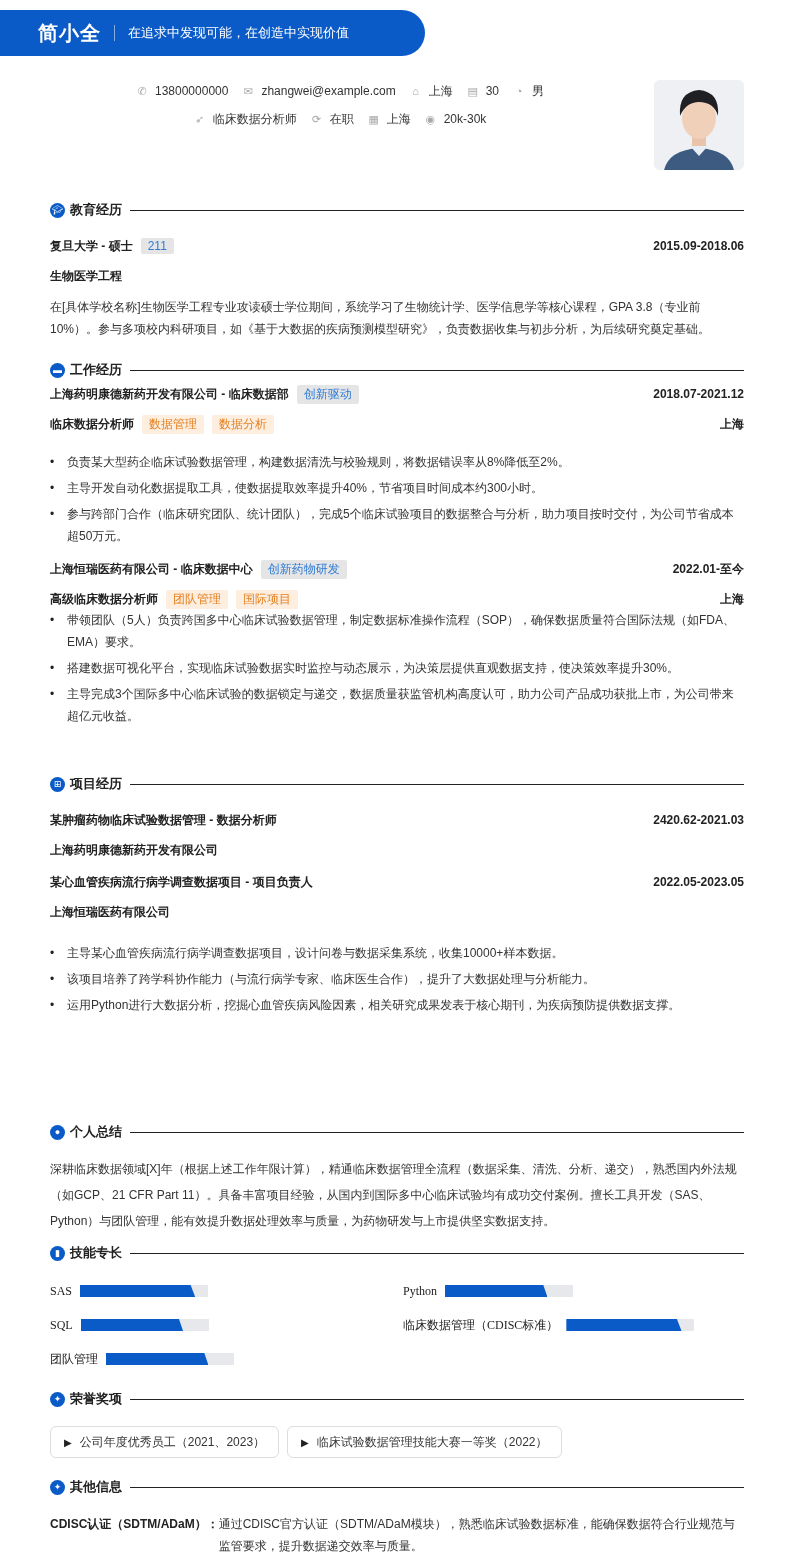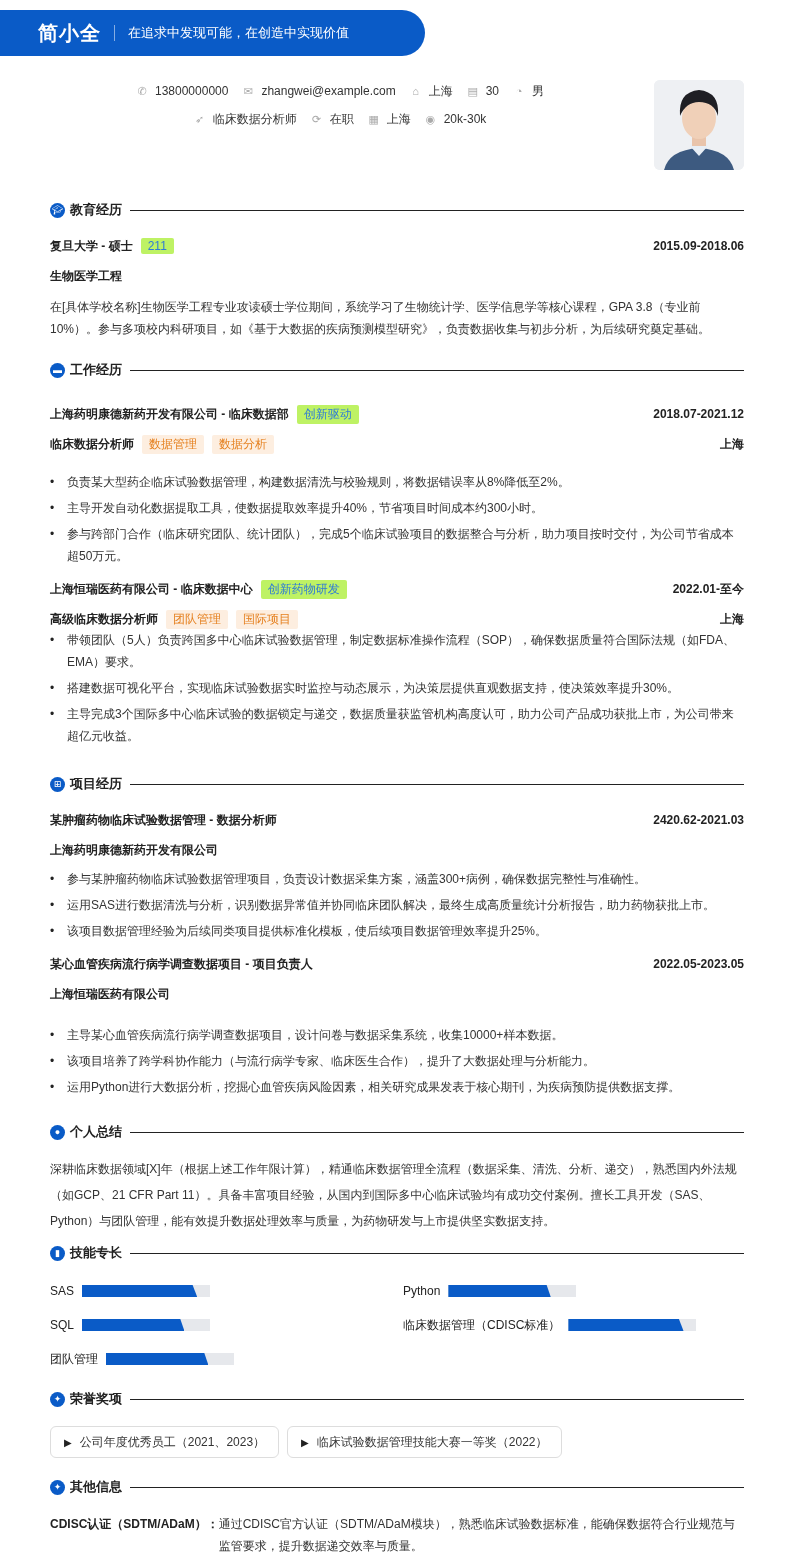--- a/index.html
+++ b/index.html
@@ -32,28 +32,28 @@
   .sec-icon {
     width: 15px; height: 15px; border-radius: 50%; background: #0a5bc7;
     color: #fff; font-size: 9px; display: flex; align-items: center; justify-content: center; margin-right: 5px;
   }
   .sec-title { font-size: 13px; font-weight: bold; color: #222; }
   .sec-line { flex: 1; height: 1px; background: #222; margin-left: 8px; }
 
   .row { display: flex; justify-content: space-between; align-items: center; height: 20px; }
   .bold { font-weight: bold; }
   .tag { display: inline-block; padding: 1px 7px; font-size: 12px; margin-left: 8px; border-radius: 2px; font-weight: normal; }
-  .tag.blue { background: #bef264; color: #2f7bd6; }
+  .tag.blue { background: #e5e5e5; color: #2f7bd6; }
   .tag.orange { background: #fdeee0; color: #e5801f; }
   .para { line-height: 22px; color: #333; font-size: 12px; }
   ul { list-style: none; }
   li { position: relative; padding-left: 17px; line-height: 22px; margin-bottom: 4px; color: #333; }
   li::before { content: "•"; position: absolute; left: 0; top: 0; color: #222; }
 
-  .skills { position: relative; height: 100px; }
+  .skills { position: relative; height: 100px; font-family: Liberation Serif, serif; }
   .skill { position: absolute; display: flex; align-items: center; height: 14px; font-size: 12px; }
   .skill .label { margin-right: 8px; color: #222; }
   .track { position: relative; width: 128px; height: 12px; background: #e6e8ec; }
   .fill { position: absolute; left: 0; top: 0; height: 12px; background: #0a5bc7; clip-path: polygon(0 0, 96% 0, 100% 100%, 0 100%); }
 
   .awards { display: flex; }
   .award {
     border: 1px solid #ddd; border-radius: 6px; height: 32px; padding: 0 13px;
     display: flex; align-items: center; margin-right: 8px; font-size: 12px; color: #333;
   }
@@ -143,21 +143,21 @@
 </div>
 
 <div class="section" style="top:360px;">
   <div class="sec-head">
     <span class="sec-icon">▬</span>
     <span class="sec-title">工作经历</span>
     <span class="sec-line"></span>
   </div>
 
   <div>
-    <div class="row bold" style="margin-top:24px;">
+    <div class="row bold" style="margin-top:4px;">
       <span><span>上海药明康德新药开发有限公司 - 临床数据部</span><span class="tag blue">创新驱动</span></span>
       <span>2018.07-2021.12</span>
     </div>
     <div class="row bold" style="margin-top:10px;">
       <span><span>临床数据分析师</span><span class="tag orange">数据管理</span><span class="tag orange">数据分析</span></span>
       <span>上海</span>
     </div>
     <ul style="margin-top:17px;">
       <li>负责某大型药企临床试验数据管理，构建数据清洗与校验规则，将数据错误率从8%降低至2%。</li>
       <li>主导开发自动化数据提取工具，使数据提取效率提升40%，节省项目时间成本约300小时。</li>
@@ -190,25 +190,20 @@
   </div>
 
   <div>
     <div class="row bold" style="margin-top:16px;">
       <span>某肿瘤药物临床试验数据管理 - 数据分析师</span>
       <span>2420.62-2021.03</span>
     </div>
     <div class="row bold" style="margin-top:10px;">
       <span>上海药明康德新药开发有限公司</span>
     </div>
-    <ul style="margin-top:8px;">
-      <li>参与某肿瘤药物临床试验数据管理项目，负责设计数据采集方案，涵盖300+病例，确保数据完整性与准确性。</li>
-      <li>运用SAS进行数据清洗与分析，识别数据异常值并协同临床团队解决，最终生成高质量统计分析报告，助力药物获批上市。</li>
-      <li>该项目数据管理经验为后续同类项目提供标准化模板，使后续项目数据管理效率提升25%。</li>
-    </ul>
   </div>
 
   <div>
     <div class="row bold" style="margin-top:12px;">
       <span>某心血管疾病流行病学调查数据项目 - 项目负责人</span>
       <span>2022.05-2023.05</span>
     </div>
     <div class="row bold" style="margin-top:10px;">
       <span>上海恒瑞医药有限公司</span>
     </div>

